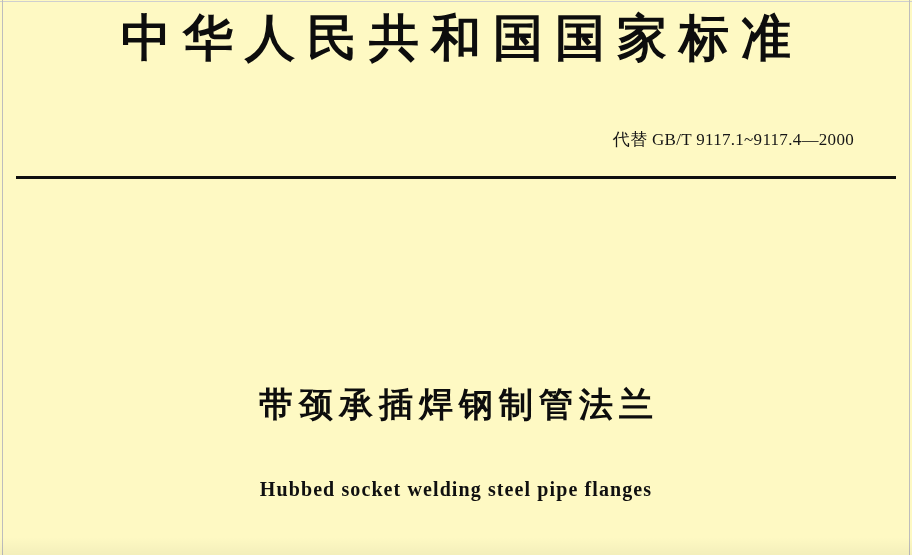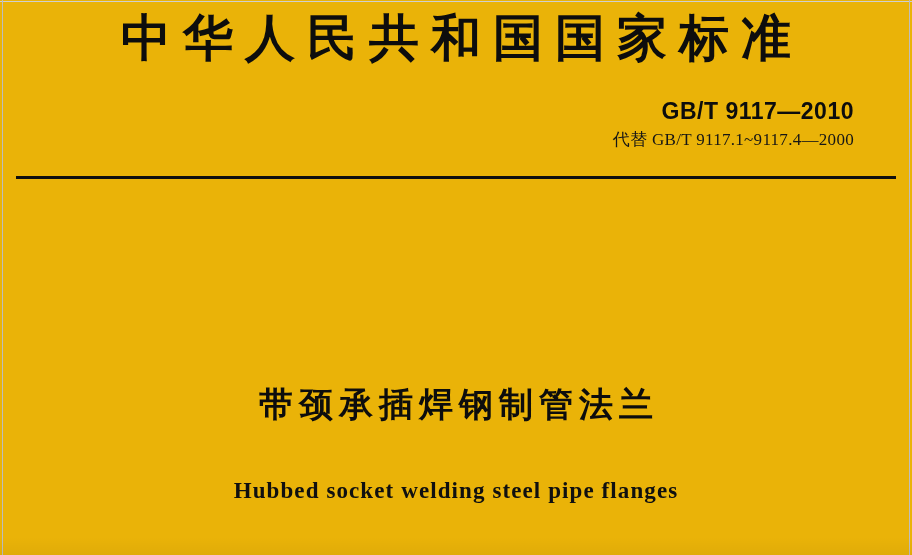--- a/index.html
+++ b/index.html
@@ -13,21 +13,21 @@
     font-family: "Liberation Serif", serif;
     color: #111111;
     position: relative;
     overflow: hidden;
   }
 
   .page {
     position: relative;
     width: 912px;
     height: 555px;
-    background: #eab308;
+    background: #fef9c3;
     box-sizing: border-box;
   }
 
   
   .edge-left {
     position: absolute;
     left: 2px;
     top: 0;
     width: 1px;
     height: 555px;
@@ -120,21 +120,21 @@
 
   
   .title-en {
     position: absolute;
     left: 0;
     top: 478px;
     width: 912px;
     text-align: center;
     font-family: "Liberation Serif", serif;
     font-weight: bold;
-    font-size: 23px;
+    font-size: 20px;
     letter-spacing: 1.1px;
     color: #101010;
     white-space: nowrap;
   }
 
   
   .scan-shadow {
     position: absolute;
     left: 0;
     bottom: 0;
@@ -148,21 +148,20 @@
 <body>
 
 <div class="page">
 
   <div class="edge-top"></div>
   <div class="edge-left"></div>
   <div class="edge-right"></div>
 
   <div class="banner">中华人民共和国国家标准</div>
 
-  <div class="std-number">GB/T 9117—2010</div>
 
   <div class="std-replaces">代替 GB/T 9117.1~9117.4—2000</div>
 
   <div class="rule"></div>
 
   <div class="title-cn">带颈承插焊钢制管法兰</div>
 
   <div class="title-en">Hubbed socket welding steel pipe flanges</div>
 
   <div class="scan-shadow"></div>

